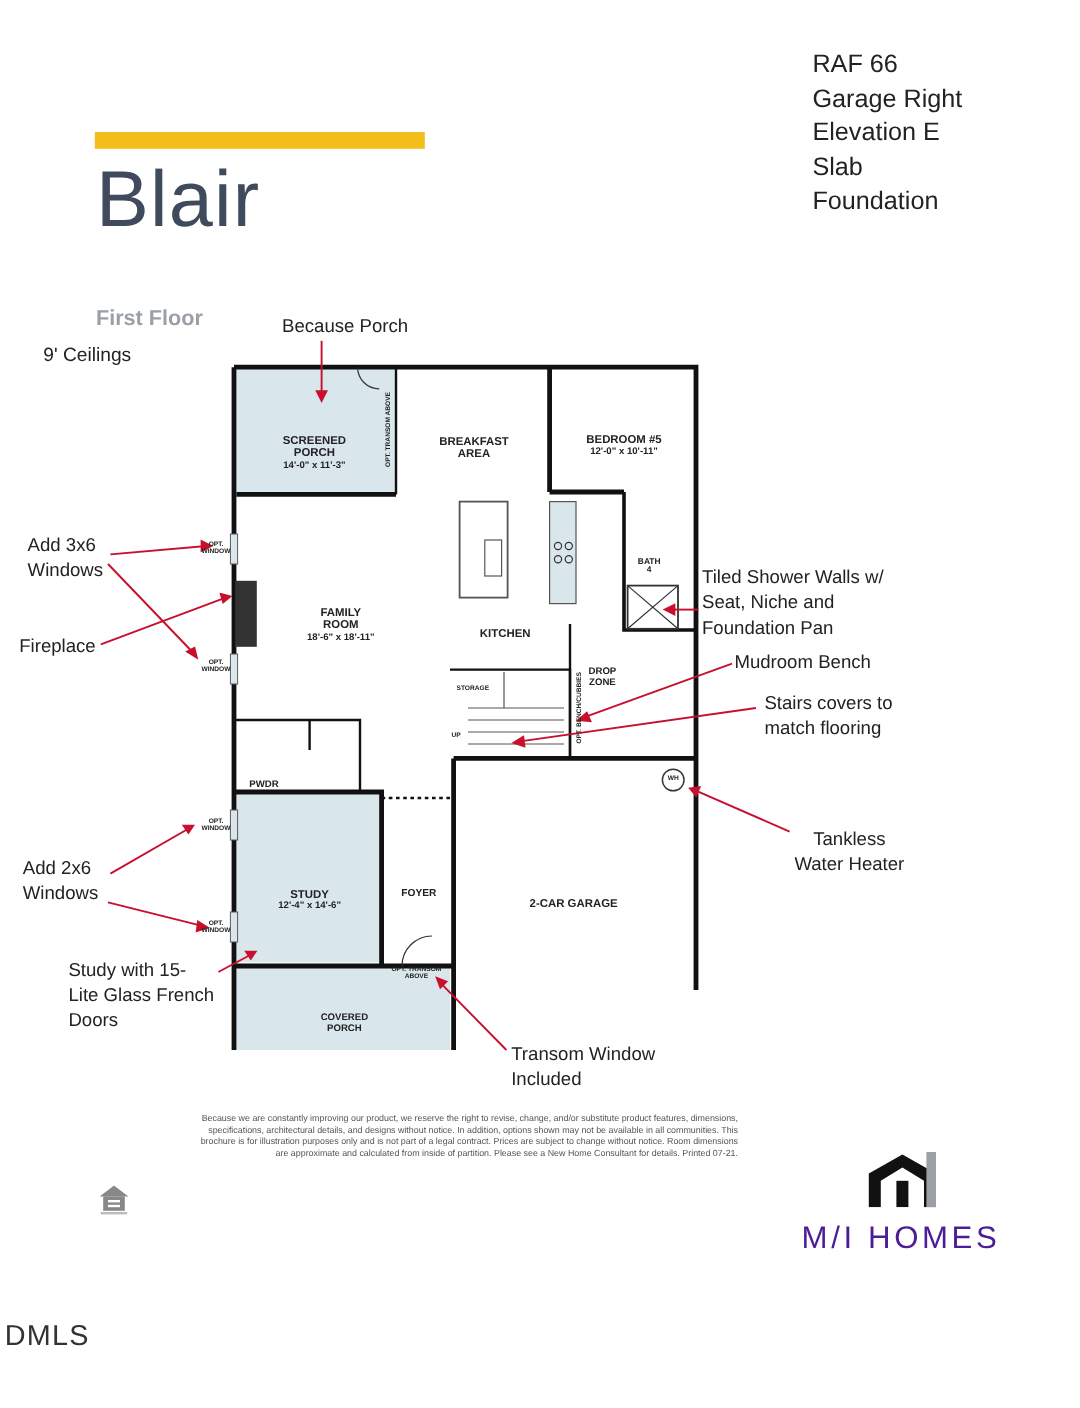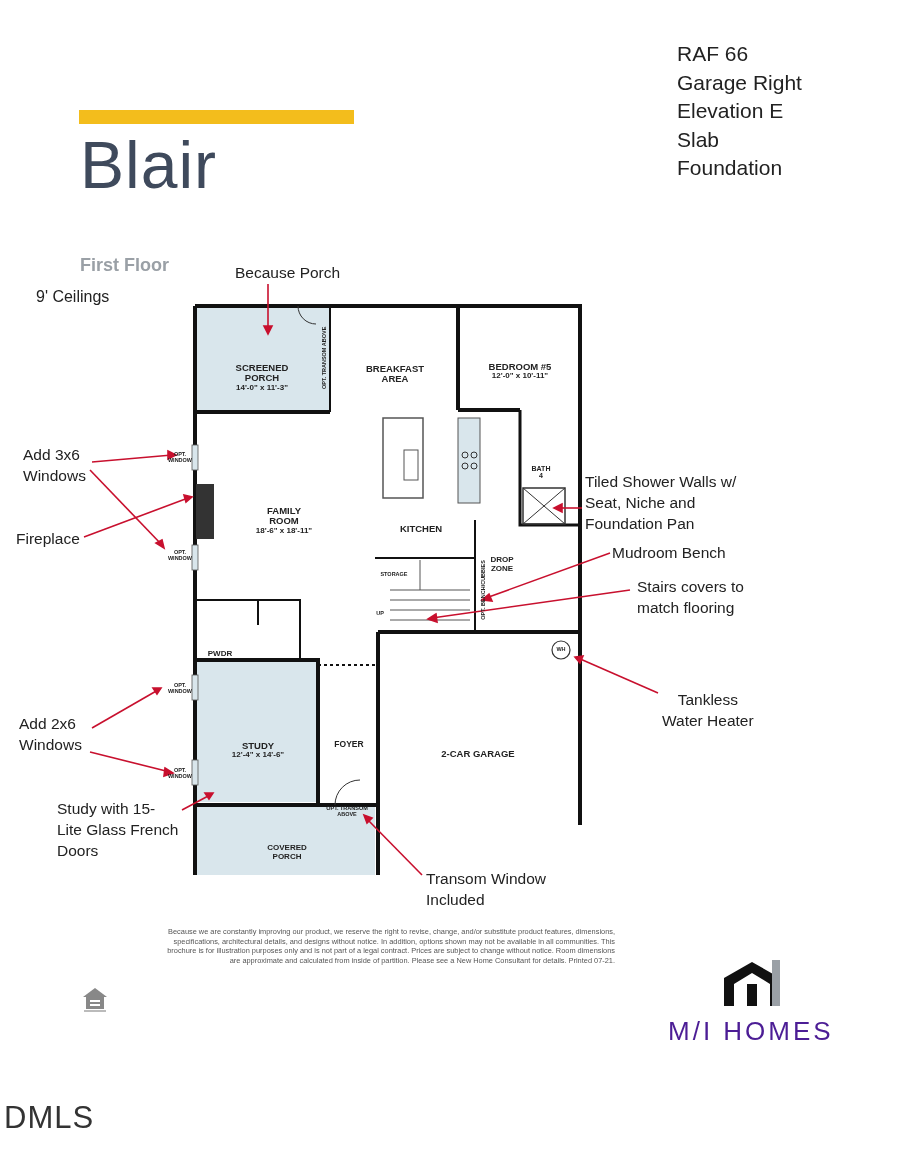--- a/index.html
+++ b/index.html
@@ -12,21 +12,21 @@
   .floor-label{left:80px;top:255px;font-size:18px;font-weight:700;color:#9aa0a6;}
   .ceilings{left:36px;top:288px;font-size:16px;color:#222;}
   .callout{font-size:15.5px;line-height:21px;color:#222;white-space:nowrap;}
   .plan{left:0;top:0;width:900px;height:1173px;}
   .room-lbl{font-size:9.5px;font-weight:700;text-align:center;color:#222;line-height:1.1;margin-top:16px;}
   .room-dim{font-size:8px;text-align:center;color:#222;}
   .small-lbl{font-size:5.5px;font-weight:700;color:#222;text-align:center;line-height:1.05;}
   .disclaimer{left:165px;top:927px;width:450px;font-size:7.4px;line-height:9.6px;text-align:right;color:#555;}
   .eho{left:82px;top:986px;width:26px;height:28px;}
   .mi-text{left:668px;top:1016px;font-size:26px;letter-spacing:3px;color:#4c1d95;white-space:nowrap;}
-  .dmls{left:4px;top:1100px;font-size:31px;color:#333;letter-spacing:1px;font-weight:300;}
+  .dmls{left:4px;top:1100px;font-size:24px;color:#333;letter-spacing:1px;font-weight:300;}
 </style>
 </head>
 <body>
 
 <div class="abs yellow-bar"></div>
 <div class="abs title">Blair</div>
 <div class="abs spec">
   <div>RAF 66</div>
   <div>Garage Right</div>
   <div>Elevation E</div>

